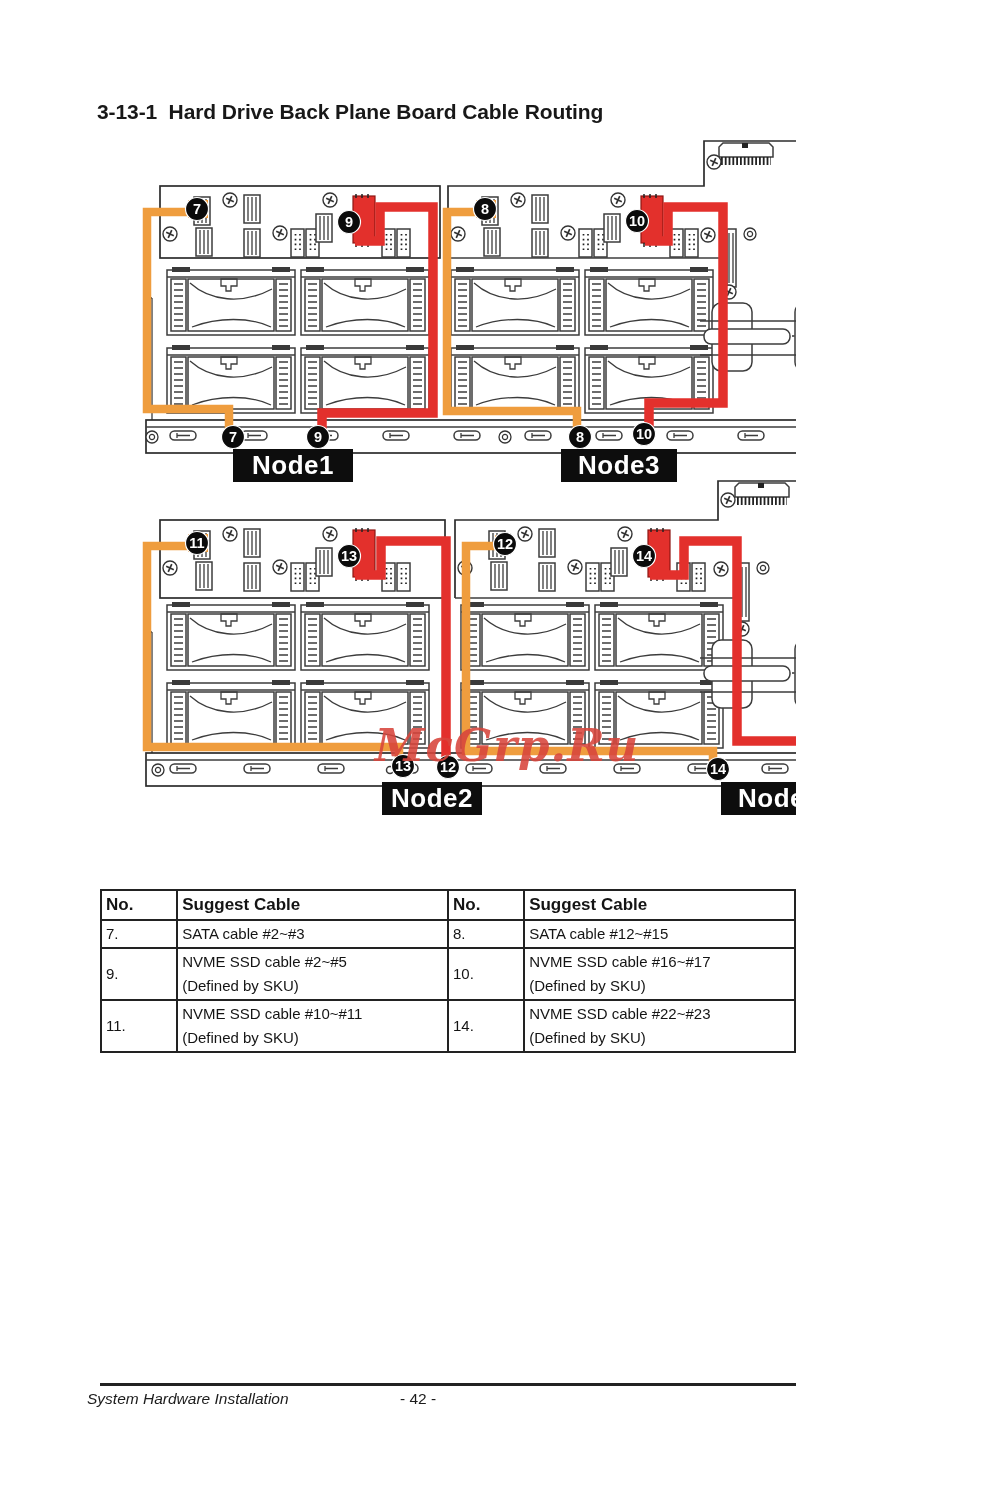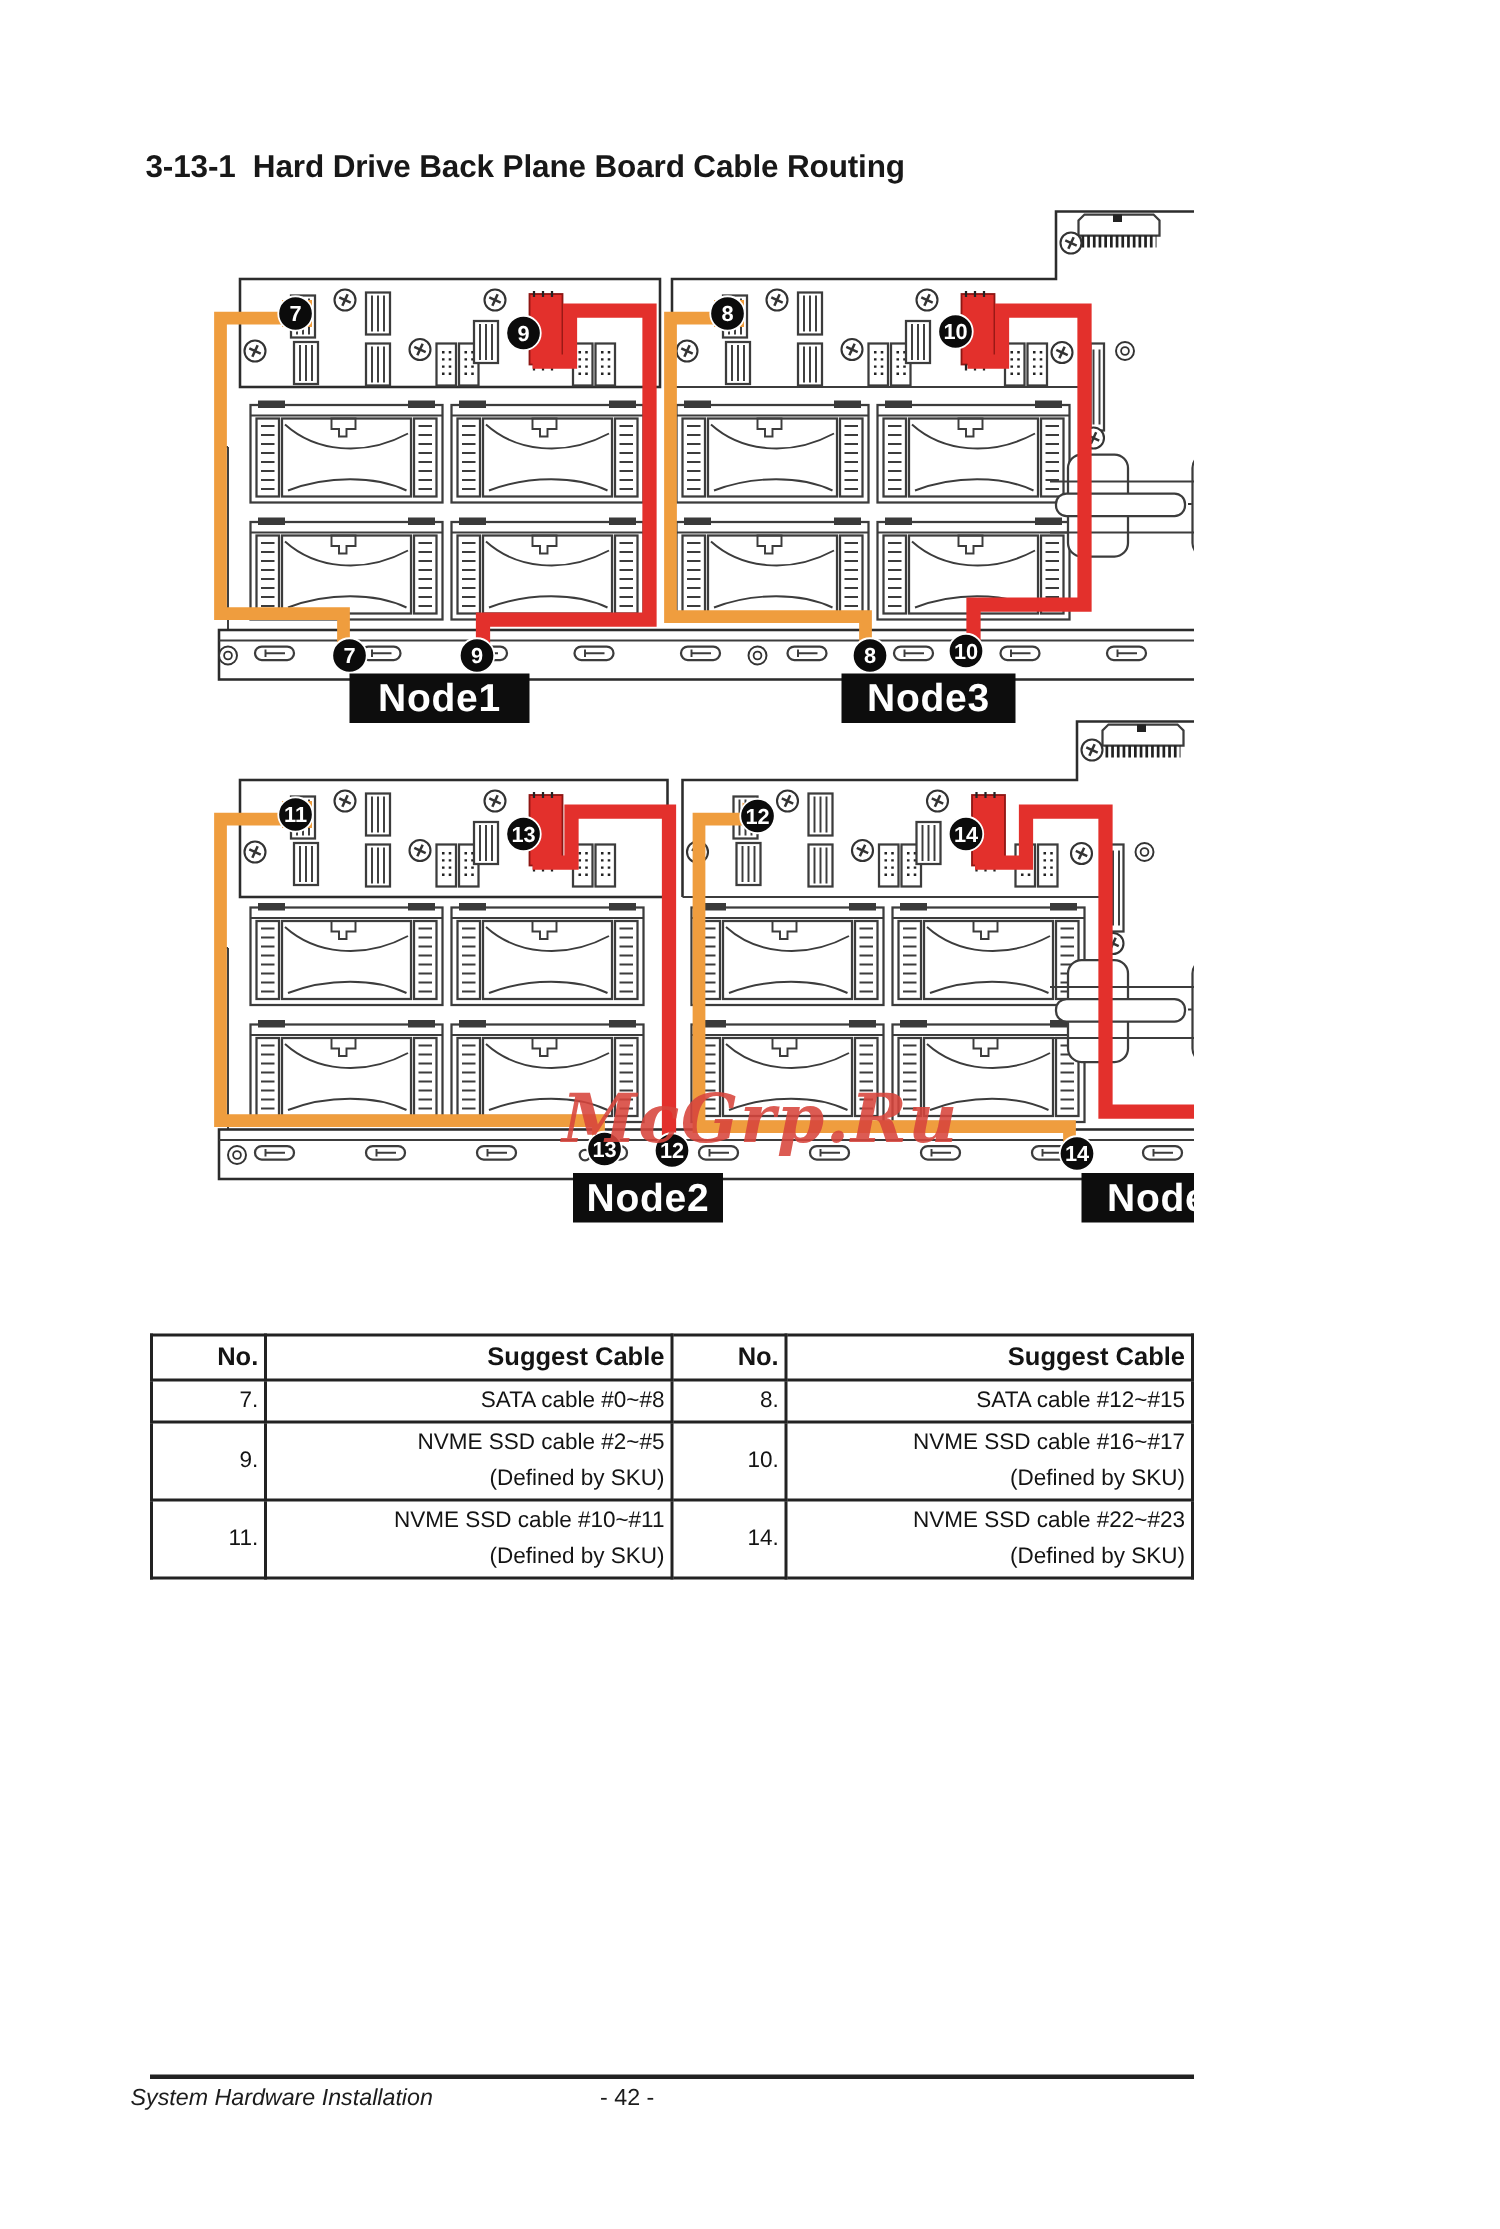--- a/index.html
+++ b/index.html
@@ -17,21 +17,21 @@
   .nvme-conn{fill:var(--nvme,#E3302C);stroke:#8e1613;stroke-width:1.2;}
   .sata-stub{fill:var(--sata,#EF9D3E);}
   .badge circle{fill:#0b0b0b;stroke:#fff;stroke-width:1.2;}
   .badge text{fill:#fff;font-size:14.5px;font-weight:bold;text-anchor:middle;}
   .nodebox rect{fill:#0d0d0d;}
   .nodebox text{fill:#fff;font-size:26px;font-weight:bold;text-anchor:middle;letter-spacing:0.5px;}
   .watermark{fill:var(--wm,#D8453C);font-family:"DejaVu Serif",serif;font-style:italic;
              font-weight:bold;font-size:45px;text-anchor:middle;opacity:0.88;letter-spacing:1px;}
   
   .cable-table{position:absolute;left:100px;top:889px;border-collapse:collapse;table-layout:fixed;}
-  .cable-table th,.cable-table td{border:2px solid #222;text-align:right;vertical-align:middle;
+  .cable-table th,.cable-table td{border:2px solid #222;text-align:left;vertical-align:middle;
               padding:1px 4px;font-size:15px;line-height:24px;}
   .cable-table th{font-size:17px;font-weight:bold;height:26px;}
   .cable-table td div:empty{display:none;}
   .col-no{width:84px;} .col-cable{width:310px;}
   
   .footer-rule{position:absolute;left:100px;top:1383px;width:798px;height:3px;background:#222;}
   .footer-left{position:absolute;left:87px;top:1390px;font-size:15.5px;color:#1c1c1c;font-style:italic;}
   .footer-page{position:absolute;left:400px;top:1390px;width:200px;text-align:left;
                font-size:15.5px;color:#1c1c1c;}
 </style>
@@ -329,21 +329,21 @@
     <tbody>
         <tr>
       <th>No.</th>
       <th>Suggest Cable</th>
       <th>No.</th>
       <th>Suggest Cable</th>
     </tr>
     <tr>
       <td>7.</td>
       <td>
-            <div>SATA cable #0~#8</div>
+            <div>SATA cable #2~#3</div>
           </td>
       <td>8.</td>
       <td>
             <div>SATA cable #12~#15</div>
           </td>
     </tr>
     <tr>
       <td>9.</td>
       <td>
             <div>NVME SSD cable #2~#5</div>

